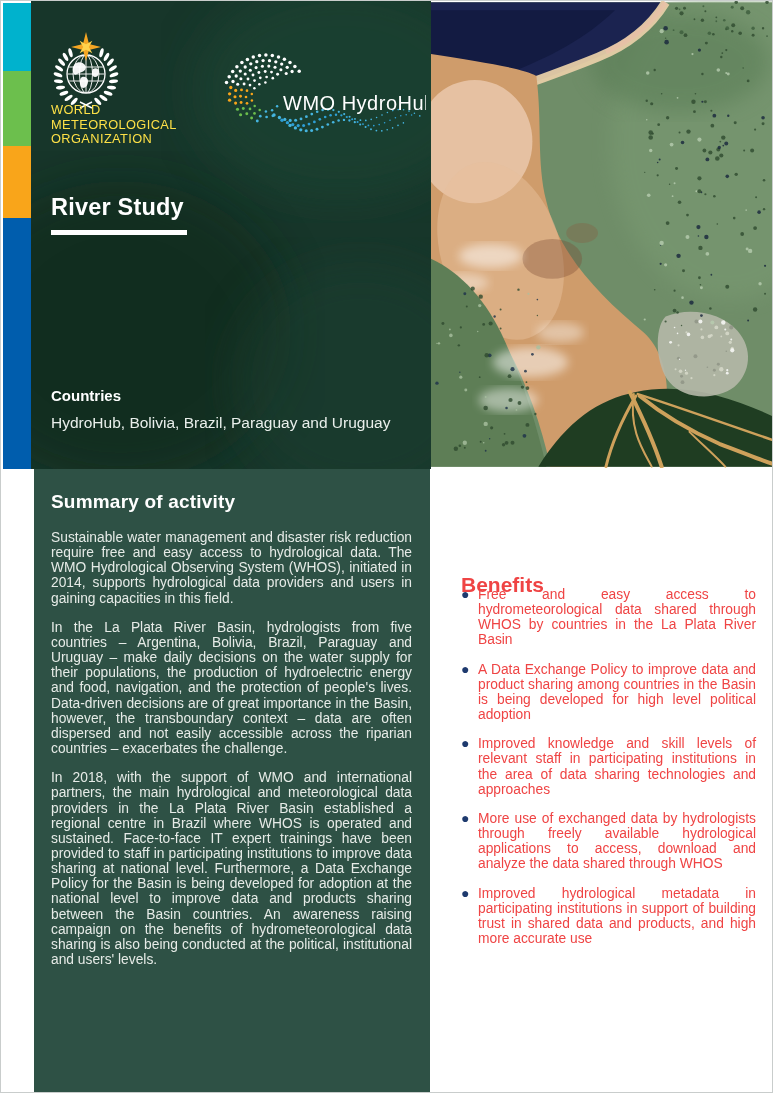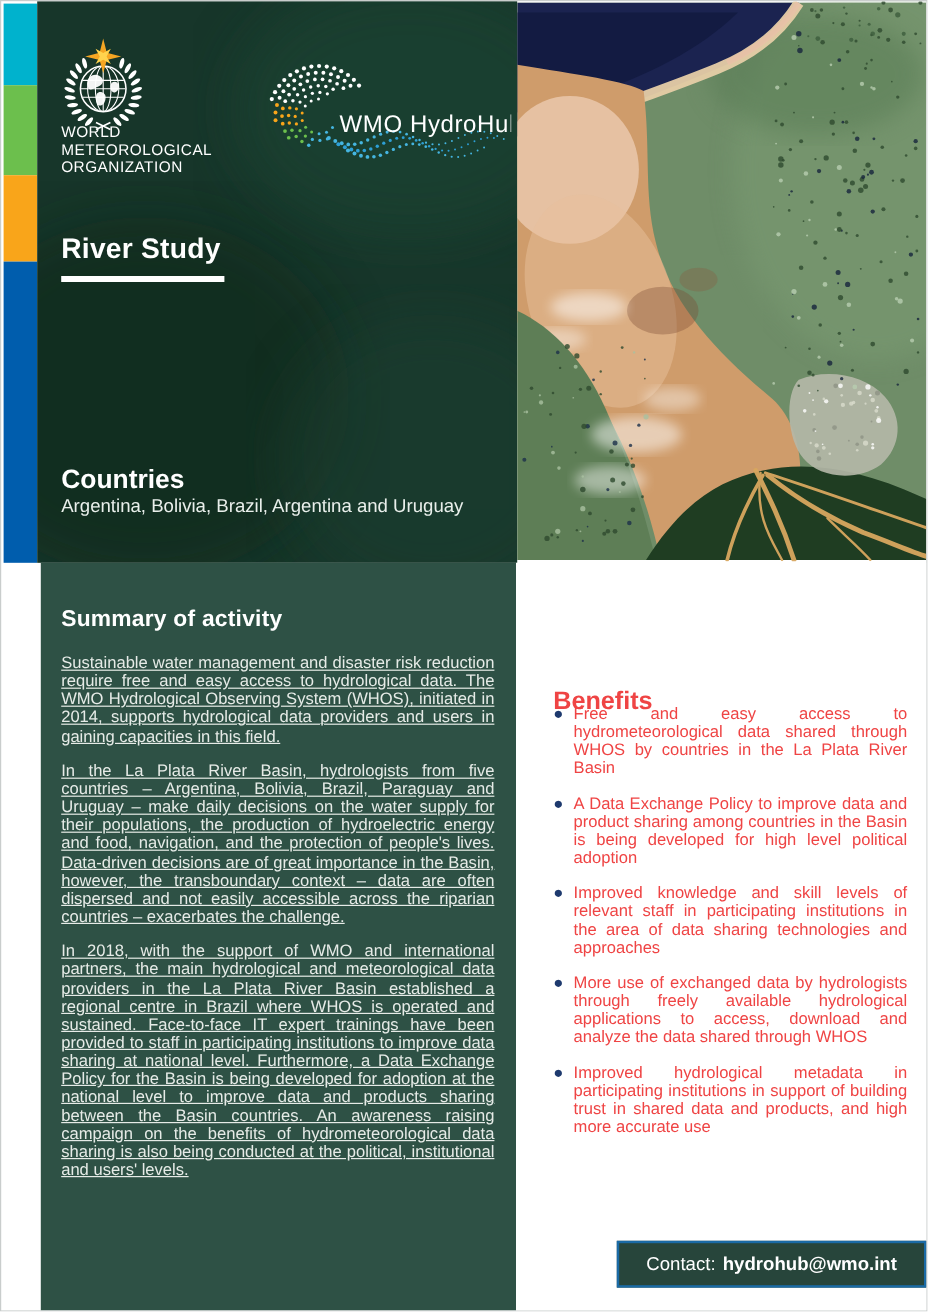--- a/index.html
+++ b/index.html
@@ -17,55 +17,55 @@
   .sq-blue   { top:215px; height:251px; background:#005dad; }
 
   
   .hero-left {
     position:absolute; left:30px; top:0; width:400px; height:468px;
     background:#17362a; overflow:hidden;
   }
   .hero-left .texture { position:absolute; inset:0; }
   .wmo-logo { position:absolute; left:18px; top:30px; }
   .wmo-wordmark {
-    position:absolute; left:20px; top:102px; color:#ffffff;
+    position:absolute; left:20px; top:102px; color:#fde047;
     font-size:12.8px; line-height:14.6px; font-weight:500; letter-spacing:0.4px;
   }
   .hydrohub-logo { position:absolute; left:185px; top:50px; }
   .case-study {
     position:absolute; left:20px; top:193px; color:#ffffff;
     font-size:23.5px; font-weight:bold; letter-spacing:0.2px;
   }
   .cs-underline { position:absolute; left:20px; top:229px; width:136px; height:5px; background:#ffffff; }
   .hero-title {
     position:absolute; left:20px; top:287px; width:376px; color:#ffffff;
     font-size:21.3px; line-height:23.2px; font-weight:bold; letter-spacing:0.1px;
   }
   .countries-label {
     position:absolute; left:20px; top:386px; color:#ffffff;
-    font-size:22px; font-weight:bold;
+    font-size:15px; font-weight:bold;
   }
   .countries-list {
     position:absolute; left:20px; top:413px; color:#e9efeb; font-size:15.5px;
   }
 
   
   .hero-photo { position:absolute; left:430px; top:0; width:341px; height:467px; overflow:hidden; }
 
   
   .summary-panel {
     position:absolute; left:33px; top:468px; width:396px; height:623px;
-    background:#2e5145; padding:37px 18px 0 17px;
+    background:#2e5145; padding:22px 18px 0 17px;
   }
   .summary-heading {
     color:#ffffff; font-size:19px; font-weight:bold; margin-bottom:17px; letter-spacing:0.2px;
   }
   .summary-panel p {
     color:#e6ebe7; font-size:13.8px; line-height:15.15px;
-    text-align:justify; margin-bottom:14px;text-decoration:underline;
+    text-align:justify; margin-bottom:14px;
   }
   .benefits-panel {
     position:absolute; left:429px; top:468px; width:342px; height:623px; background:#ffffff;
   }
   .benefits-heading {
     position:absolute; left:31px; top:68px; color:#ef4444;
     font-size:21px; font-weight:bold;margin-top:36px;
   }
   .benefits-list { position:absolute; left:31px; top:118px; width:295px; }
   .bullet-item { display:flex; margin-bottom:14px; }
@@ -316,21 +316,21 @@
           <circle cx="176.6" cy="76.9" r="0.80" fill="#45b5e0"></circle>
           <circle cx="182.0" cy="74.4" r="0.80" fill="#45b5e0"></circle>
           <circle cx="187.4" cy="71.9" r="0.80" fill="#45b5e0"></circle>
         </g>
       <text x="67" y="59" fill="#ffffff" font-size="20" font-weight="300" letter-spacing="0.5">WMO HydroHub</text>
     </svg>
 
     <div class="case-study">River Study</div>
     <div class="cs-underline"></div>
     <div class="countries-label">Countries</div>
-    <div class="countries-list">Argentina, Bolivia, Brazil, Argentina and Uruguay</div>
+    <div class="countries-list">HydroHub, Bolivia, Brazil, Paraguay and Uruguay</div>
   </div>
 
   <div class="hero-photo">
     <svg width="341" height="467" viewBox="0 0 343 467">
       <defs>
         <filter id="cloudBlur">
             <feGaussianBlur stdDeviation="5"></feGaussianBlur>
           </filter>
         <filter id="softBlur">
             <feGaussianBlur stdDeviation="10"></feGaussianBlur>
@@ -659,19 +659,15 @@
       </div>
       <div class="bullet-item">
         <span class="bullet-dot">●</span>
         <span class="bullet-text">More use of exchanged data by hydrologists through freely available hydrological applications to access, download and analyze the data shared through WHOS</span>
       </div>
       <div class="bullet-item">
         <span class="bullet-dot">●</span>
         <span class="bullet-text">Improved hydrological metadata in participating institutions in support of building trust in shared data and products, and high more accurate use</span>
       </div>
     </div>
-    <div class="contact-box">
-      <span>Contact:</span>
-      <span class="email">hydrohub@wmo.int</span>
-    </div>
   </div>
 
 </div>
 
 </body></html>

